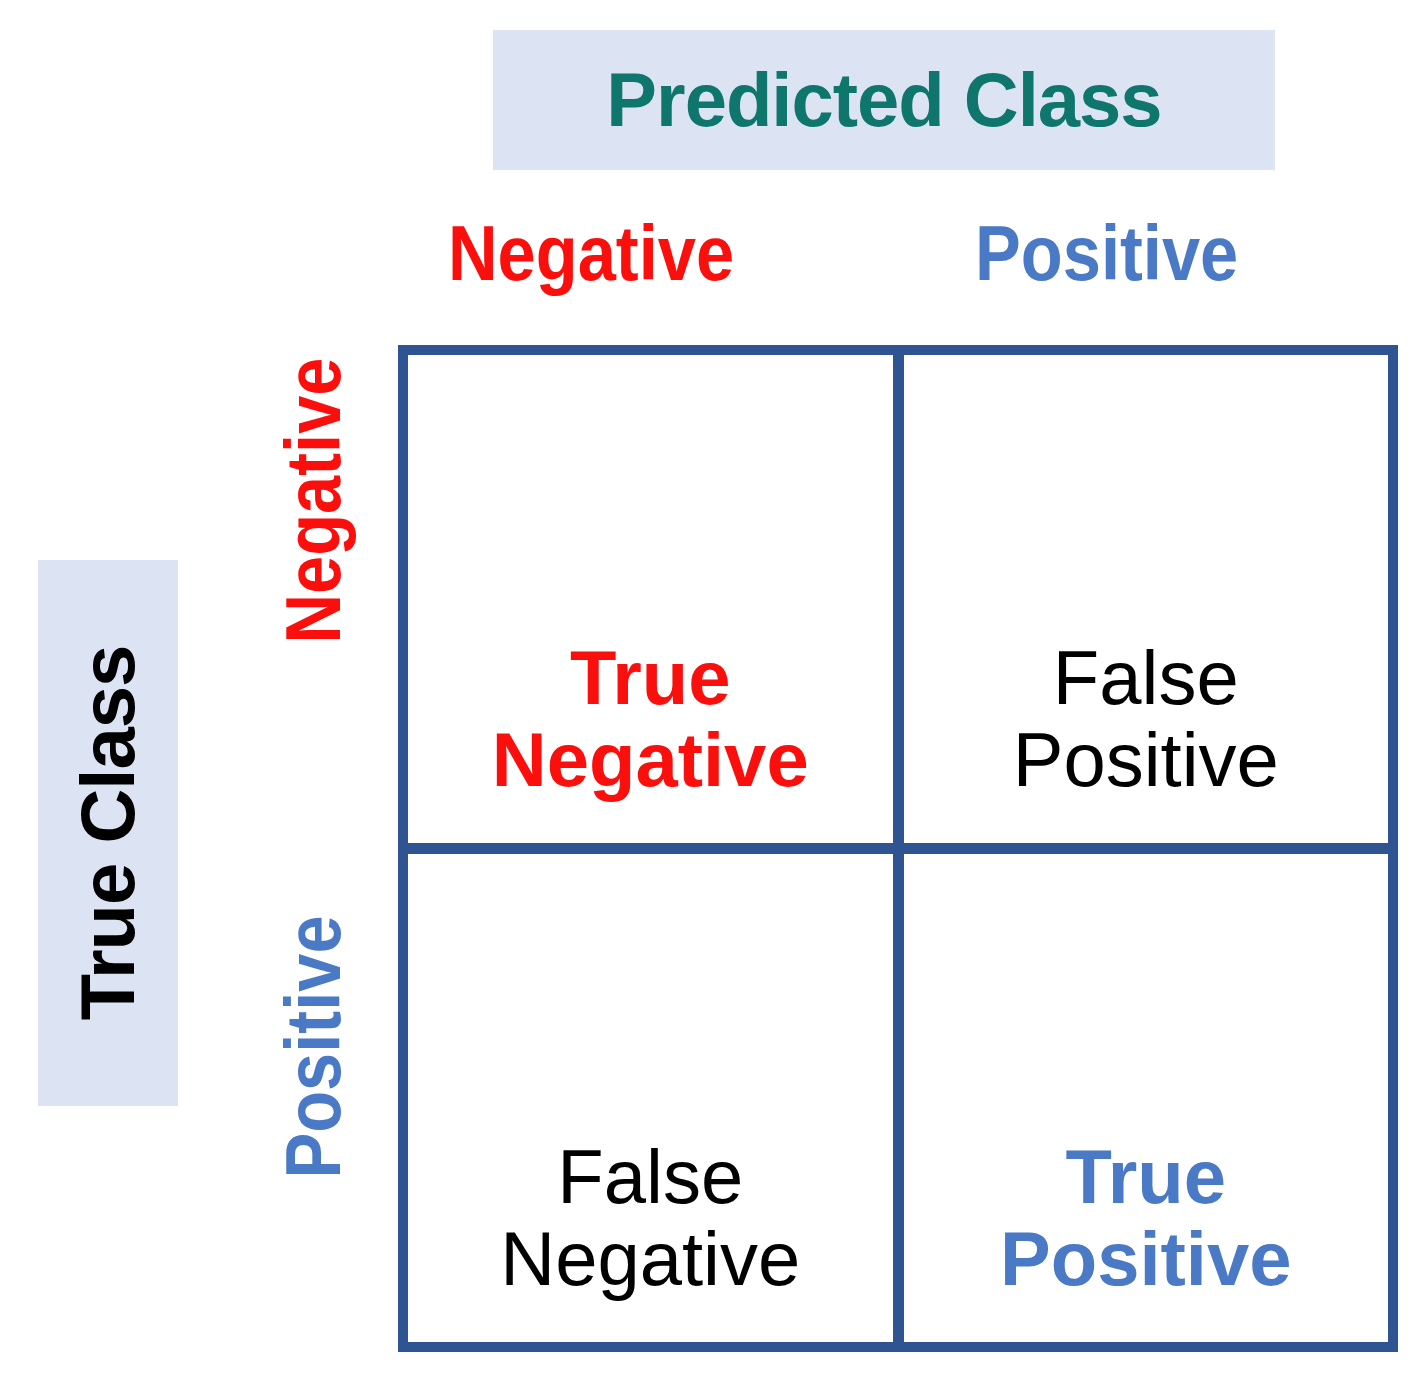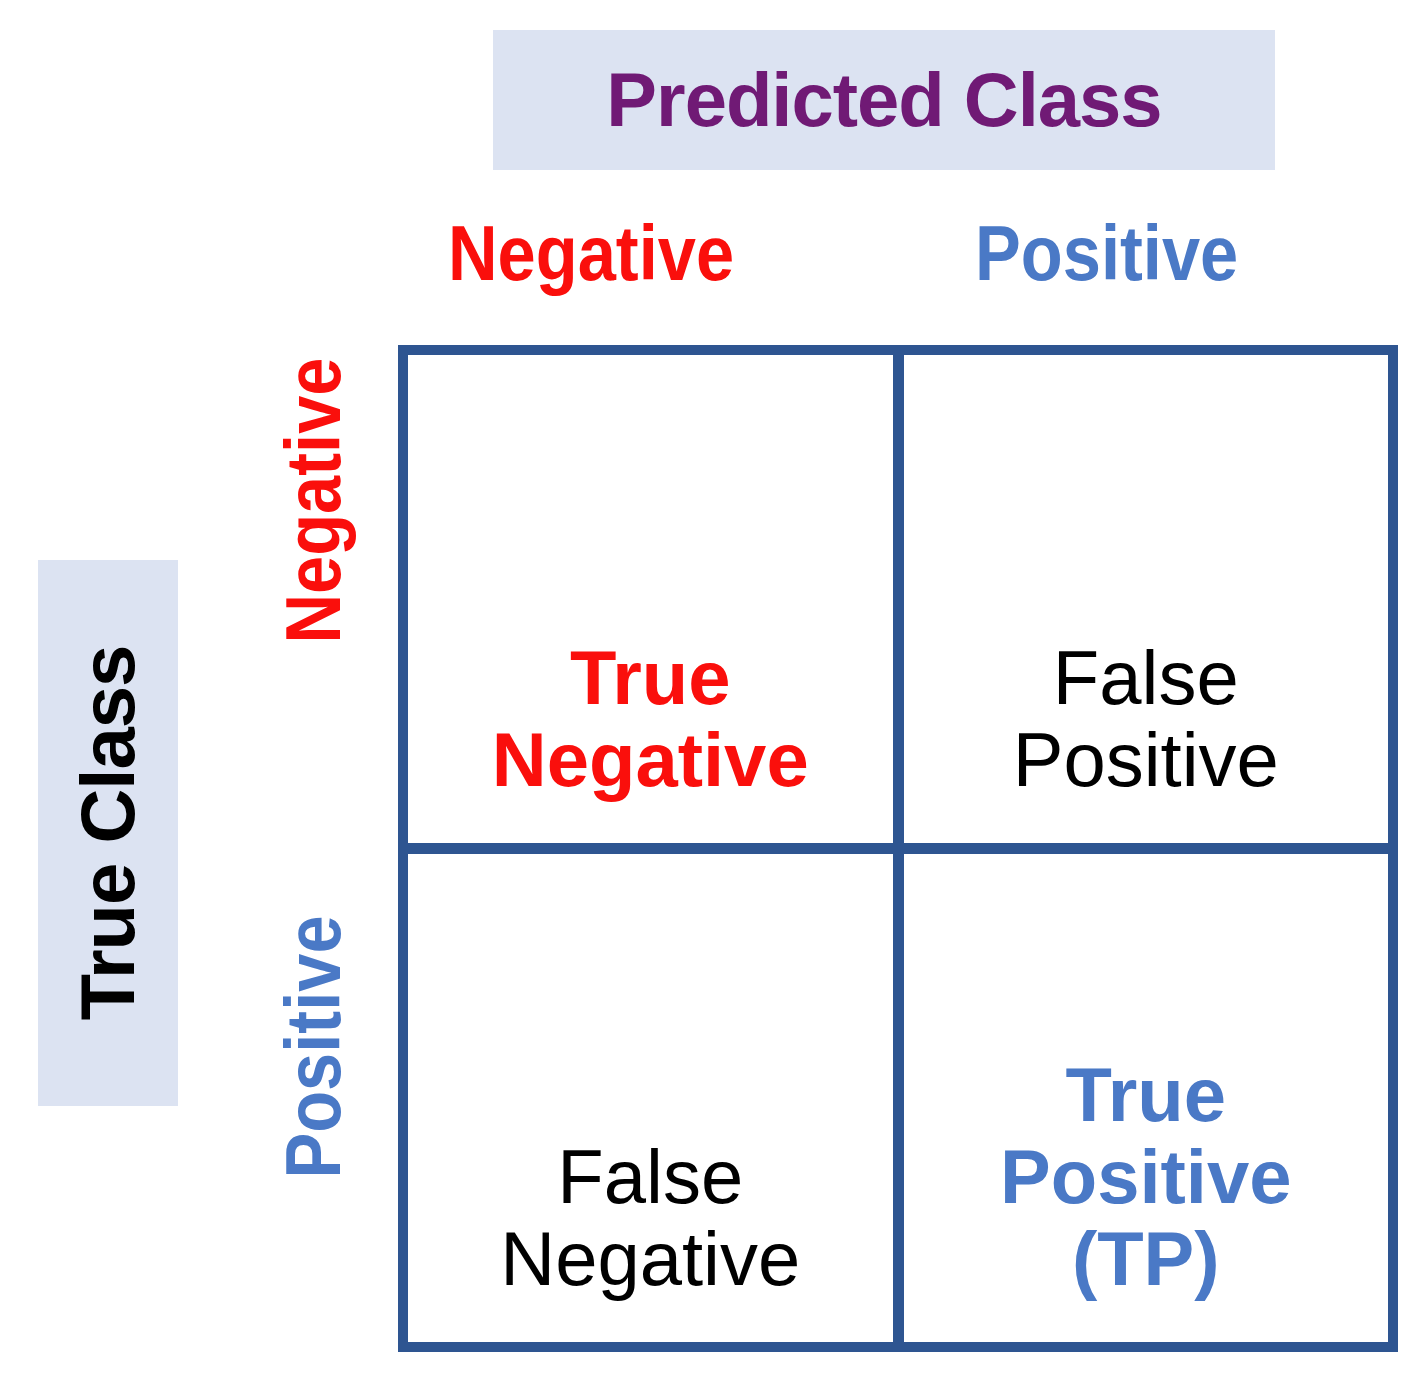--- a/index.html
+++ b/index.html
@@ -28,21 +28,21 @@
   }
   #predicted-class-chip {
     left: 493px;
     top: 30px;
     width: 782px;
     height: 140px;
   }
   #predicted-class-label {
     font-size: 76px;
     font-weight: bold;
-    color: #701a75;
+    color: #0f766e;
     letter-spacing: -1px;
     line-height: 1;
     white-space: nowrap;
   }
   #true-class-chip {
     left: 38px;
     top: 560px;
     width: 140px;
     height: 546px;
   }
@@ -184,17 +184,16 @@
     </div>
 
     <div class="matrix-cell">
       <div class="cell-text regular fn-text">False</div>
       <div class="cell-text regular fn-text">Negative</div>
     </div>
 
     <div class="matrix-cell">
       <div class="cell-text bold tp-text">True</div>
       <div class="cell-text bold tp-text">Positive</div>
-      <div class="cell-text bold tp-text">(TP)</div>
     </div>
 
   </div>
 </div>
 
 </body></html>

